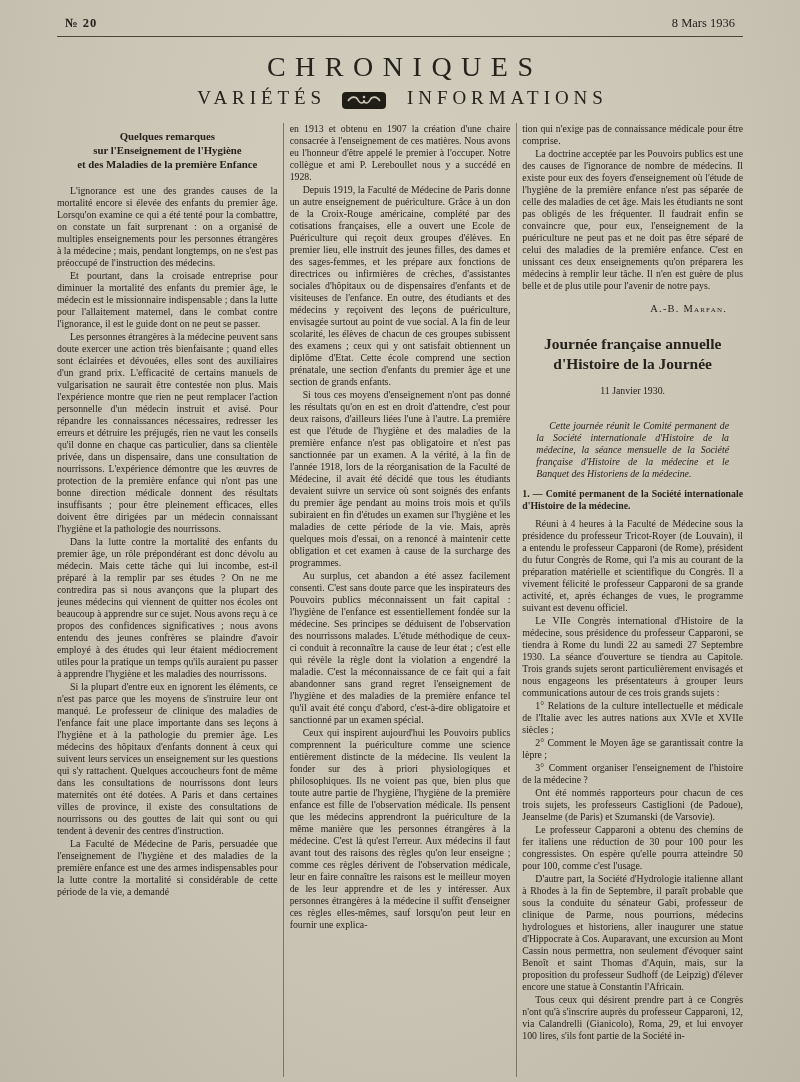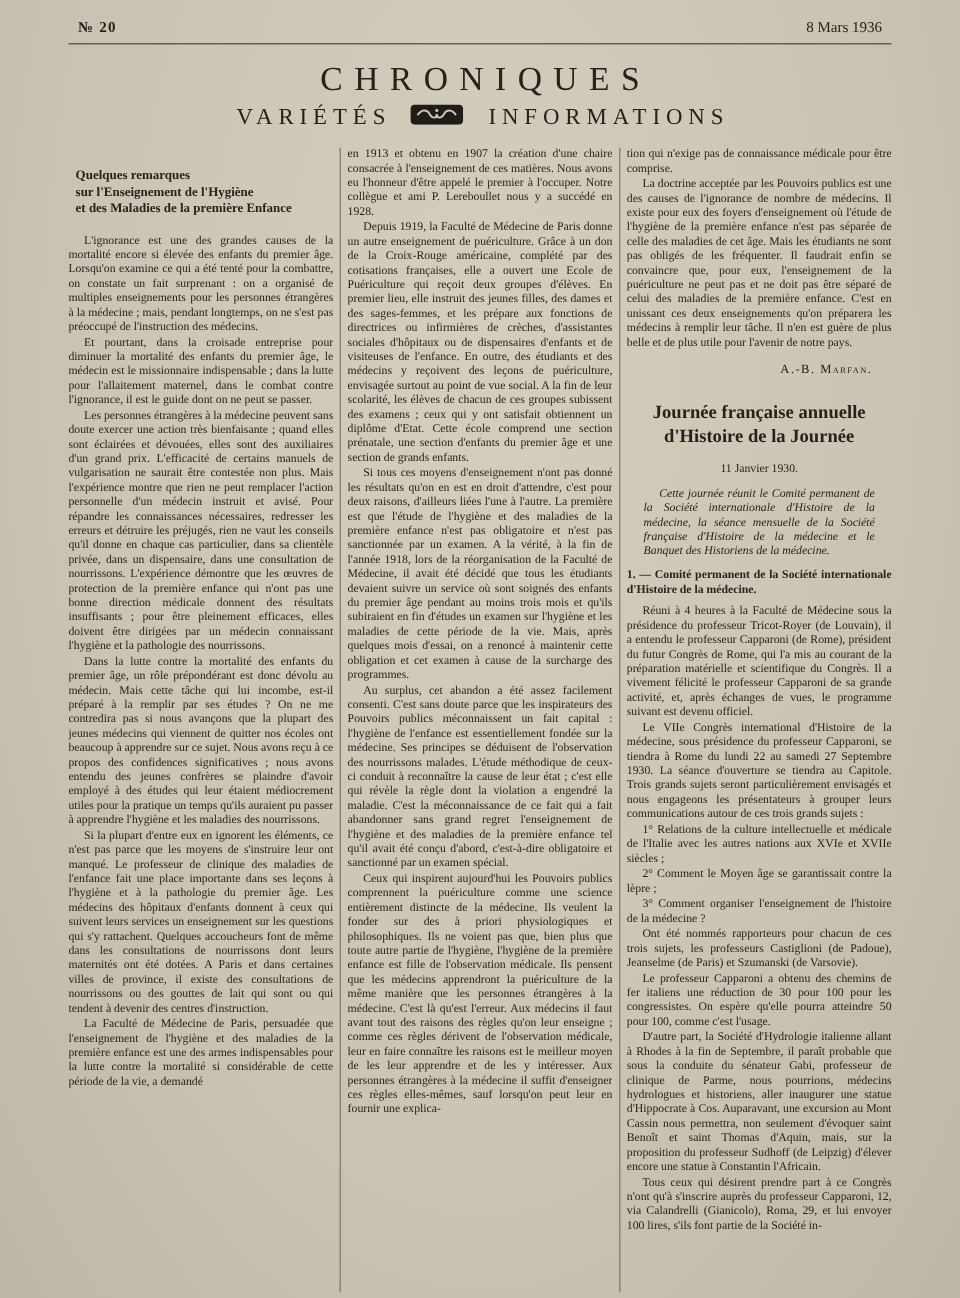--- a/index.html
+++ b/index.html
@@ -10,37 +10,37 @@
     font-family:"Liberation Serif","DejaVu Serif",serif;
     color:#26221c; overflow:hidden; position:relative;
     -webkit-hyphens:auto; hyphens:auto;
   }
   .masthead { display:flex; justify-content:space-between; align-items:baseline;
     font-size:12.5px; padding:2px 8px 5px; }
   .issue { font-weight:700; letter-spacing:1px; }
   .hrule { border-top:1.2px solid #4a463a; margin:0 0 2px; }
   .title { text-align:center; font-size:28px; font-weight:400;
     letter-spacing:0.34em; margin:14px 0 0; text-indent:0.34em; }
-  .subtitle { display:flex; justify-content:center; align-items:flex-start; gap:16px;
+  .subtitle { display:flex; justify-content:center; align-items:flex-end; gap:16px;
     font-size:19px; letter-spacing:0.26em; margin:4px 0 14px; }
   .subtitle span.word { text-indent:0.26em; }
   .ornament { display:inline-flex; align-items:center; }
   .columns { display:flex; height:954px; }
   .col { width:232px; overflow:hidden; }
   .vrule { width:1px; background:#7c7667; margin:0 5.5px; }
-  .art-heading { font-size:10.8px; font-weight:700; 
-    margin:16px 6px 14px; line-height:14px; }
+  .art-heading { font-size:10.8px; font-weight:700; text-align:center;
+    margin:6px 6px 14px; line-height:14px; }
   .body p { font-size:9.8px; line-height:12px; text-align:justify;
     text-indent:13px; margin:0 0 1px; }
   .cont .body-first > p:first-child { text-indent:0; }
   .signature { text-align:right; font-size:10.5px; font-variant:small-caps;
     letter-spacing:1.2px; margin:11px 16px 4px 0; }
   .art2-title { text-align:center; font-weight:700; font-size:15.5px;
     line-height:19.5px; margin:20px 2px 12px; }
-  .art2-date { text-align:center; font-size:9.8px; margin:10px 0 10px; }
+  .art2-date { text-align:center; font-size:9.8px; margin:10px 0 24px; }
   .art2-intro { font-size:9.8px; line-height:12px; text-align:justify;
     text-indent:13px; margin:0 14px 8px; font-style:italic; }
   .art2-subhead { font-size:9.8px; line-height:12px; font-weight:700;
     text-align:justify; margin:0 0 6px; }
 </style>
 </head>
 <body>
 
 <div class="page">
 

